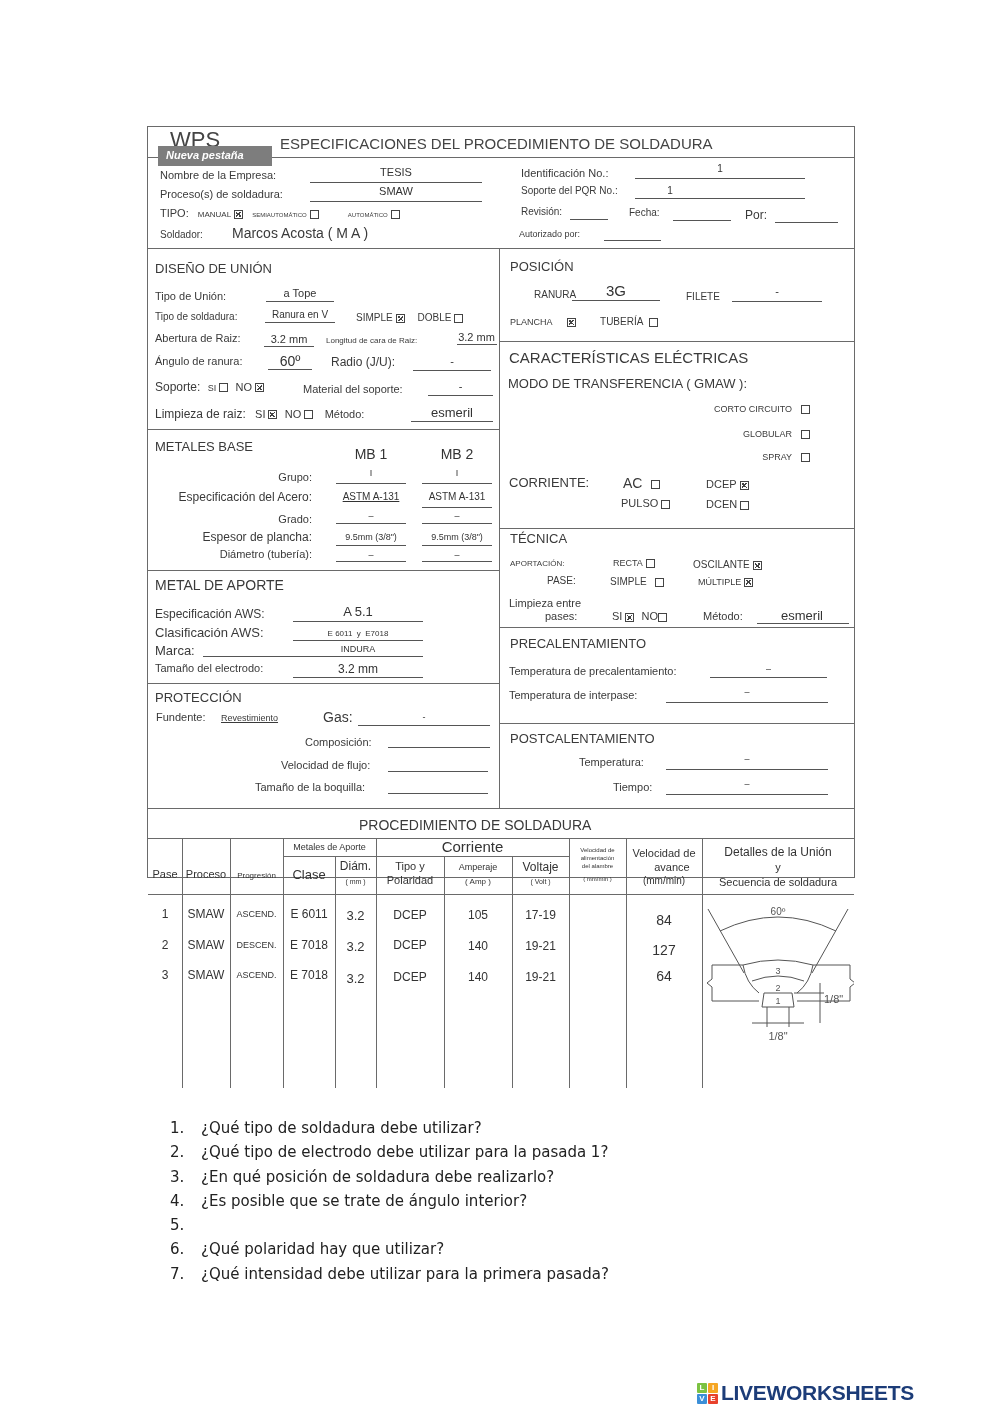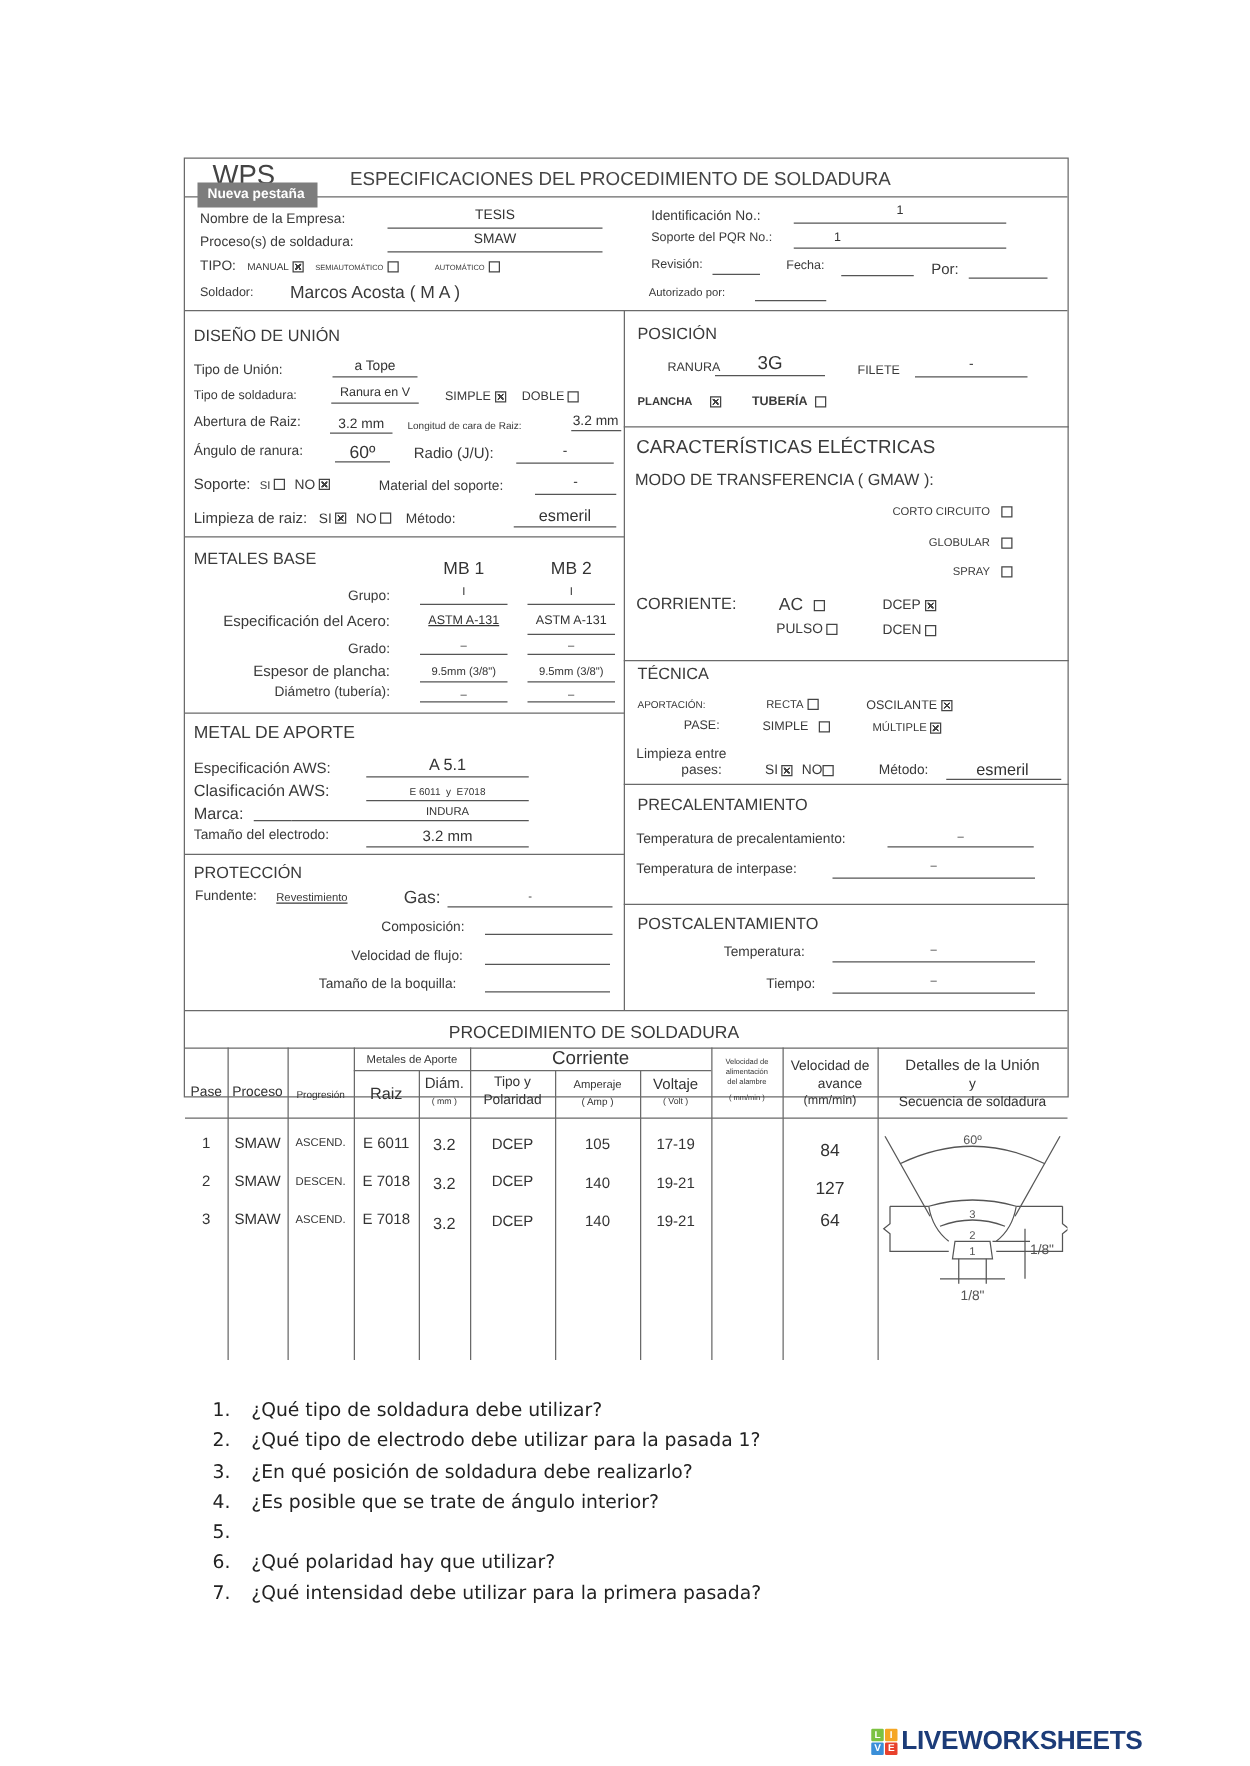--- a/index.html
+++ b/index.html
@@ -15,23 +15,23 @@
   .cb { display: inline-block; width: 9px; height: 9px; border: 1px solid #444;
         vertical-align: middle; position: relative; margin-left: 3px; }
   .cb.on::after { content: ""; position: absolute; left: 1px; top: 1px; width: 5px; height: 5px;
         background: linear-gradient(45deg, transparent 40%, #444 40%, #444 60%, transparent 60%),
                     linear-gradient(-45deg, transparent 40%, #444 40%, #444 60%, transparent 60%); }
   .val { position: absolute; text-align: center; color: #333; }
   .t10 { font-size: 10px; } .t11 { font-size: 11px; } .t12 { font-size: 12px; }
   .t13 { font-size: 13px; } .t14 { font-size: 14px; } .t15 { font-size: 15px; }
   .t8 { font-size: 8px; } .t7 { font-size: 6px; } .t9 { font-size: 9px; }
 
-  .tab-badge { position: absolute; left: 158px; top: 146px; width: 96px; height: 20px;
+  .tab-badge { position: absolute; left: 158px; top: 146px; width: 114px; height: 20px;
                background: #7d7d7d; color: #fff; font-size: 11px; font-weight: bold;
-               padding: 3px 0 0 8px; }
+               padding: 3px 0 0 8px; font-style: italic; }
 
   .questions { position: absolute; left: 170px; top: 1116px; font-family: "DejaVu Sans", sans-serif;
                font-size: 15px; color: #222; line-height: 24.3px; }
   .questions li { list-style: none; display: flex; }
   .questions .num { width: 31px; }
 
   .logo { position: absolute; left: 697px; top: 1380px; height: 26px; display: flex; align-items: center; }
   .logo-grid { display: grid; grid-template-columns: 10px 10px; grid-template-rows: 10px 10px; gap: 1px; margin-right: 3px; }
   .logo-grid span { font-size: 8px; font-weight: bold; color: #fff; text-align: center; line-height: 10px; border-radius: 1px; }
   .logo-text { font-size: 21px; font-weight: bold; color: #1c3c78; letter-spacing: -0.3px; }
@@ -134,21 +134,21 @@
 
   <div class="hline" style="left:0;top:302px;width:352px;"></div>
 
   <div class="abs t13" style="left:362px;top:132px;">POSICIÓN</div>
   <div class="abs t10" style="left:362px;top:162px;padding-left:24px;">RANURA</div>
   <div class="val t15" style="left:424px;top:155px;width:88px;">3G</div>
   <div class="uline" style="left:424px;top:173px;width:88px;"></div>
   <div class="abs t10" style="left:538px;top:164px;">FILETE</div>
   <div class="val t11" style="left:584px;top:158px;width:90px;">-</div>
   <div class="uline" style="left:584px;top:174px;width:90px;"></div>
-  <div class="abs t9" style="left:362px;top:189px;font-weight:bold;">
+  <div class="abs t9" style="left:362px;top:189px;">
     <span>PLANCHA</span><span class="cb on" style="margin-left:14px;"></span>
     <span class="t10" style="margin-left:22px;">TUBERÍA</span><span class="cb" style="margin-left:6px;"></span>
   </div>
   <div class="hline" style="left:351px;top:214px;width:356px;"></div>
 
   <div class="abs t15" style="left:361px;top:222px;">CARACTERÍSTICAS ELÉCTRICAS</div>
   <div class="abs t13" style="left:360px;top:249px;">MODO DE TRANSFERENCIA ( GMAW ):</div>
   <div class="abs t9" style="right:44px;top:277px;">
     <span>CORTO CIRCUITO</span><span class="cb" style="margin-left:9px;"></span>
   </div>
@@ -297,21 +297,21 @@
   <div class="vline" style="left:554px;top:711px;height:250px;"></div>
   <div class="hline" style="left:135px;top:729px;width:286px;"></div>
   <div class="hline" style="left:0;top:767px;width:706px;"></div>
 
   <div class="val t9" style="left:135px;top:715px;width:93px;">Metales de Aporte</div>
   <div class="val t15" style="left:228px;top:711px;width:193px;">Corriente</div>
 
   <div class="tbl-cell t11" style="left:0;top:741px;width:34px;">Pase</div>
   <div class="tbl-cell t11" style="left:34px;top:741px;width:48px;">Proceso</div>
   <div class="tbl-cell" style="left:82px;top:744px;width:53px;font-size:8px;">Progresión</div>
-  <div class="tbl-cell t13" style="left:135px;top:740px;width:52px;">Raiz</div>
+  <div class="tbl-cell t13" style="left:135px;top:740px;width:52px;">Clase</div>
   <div class="tbl-cell t12" style="left:187px;top:732px;width:41px;">Diám.</div>
   <div class="tbl-cell" style="left:187px;top:751px;width:41px;font-size:7px;">( mm )</div>
   <div class="tbl-cell t11" style="left:228px;top:733px;width:68px;">Tipo y</div>
   <div class="tbl-cell t11" style="left:228px;top:747px;width:68px;">Polaridad</div>
   <div class="tbl-cell t9" style="left:296px;top:735px;width:68px;">Amperaje</div>
   <div class="tbl-cell t8" style="left:296px;top:750px;width:68px;">( Amp )</div>
   <div class="tbl-cell t12" style="left:364px;top:733px;width:57px;">Voltaje</div>
   <div class="tbl-cell" style="left:364px;top:751px;width:57px;font-size:7px;">( Volt )</div>
   <div class="tbl-cell" style="left:421px;top:720px;width:57px;font-size:6px;">Velocidad de</div>
   <div class="tbl-cell" style="left:421px;top:728px;width:57px;font-size:6px;">alimentación</div>

